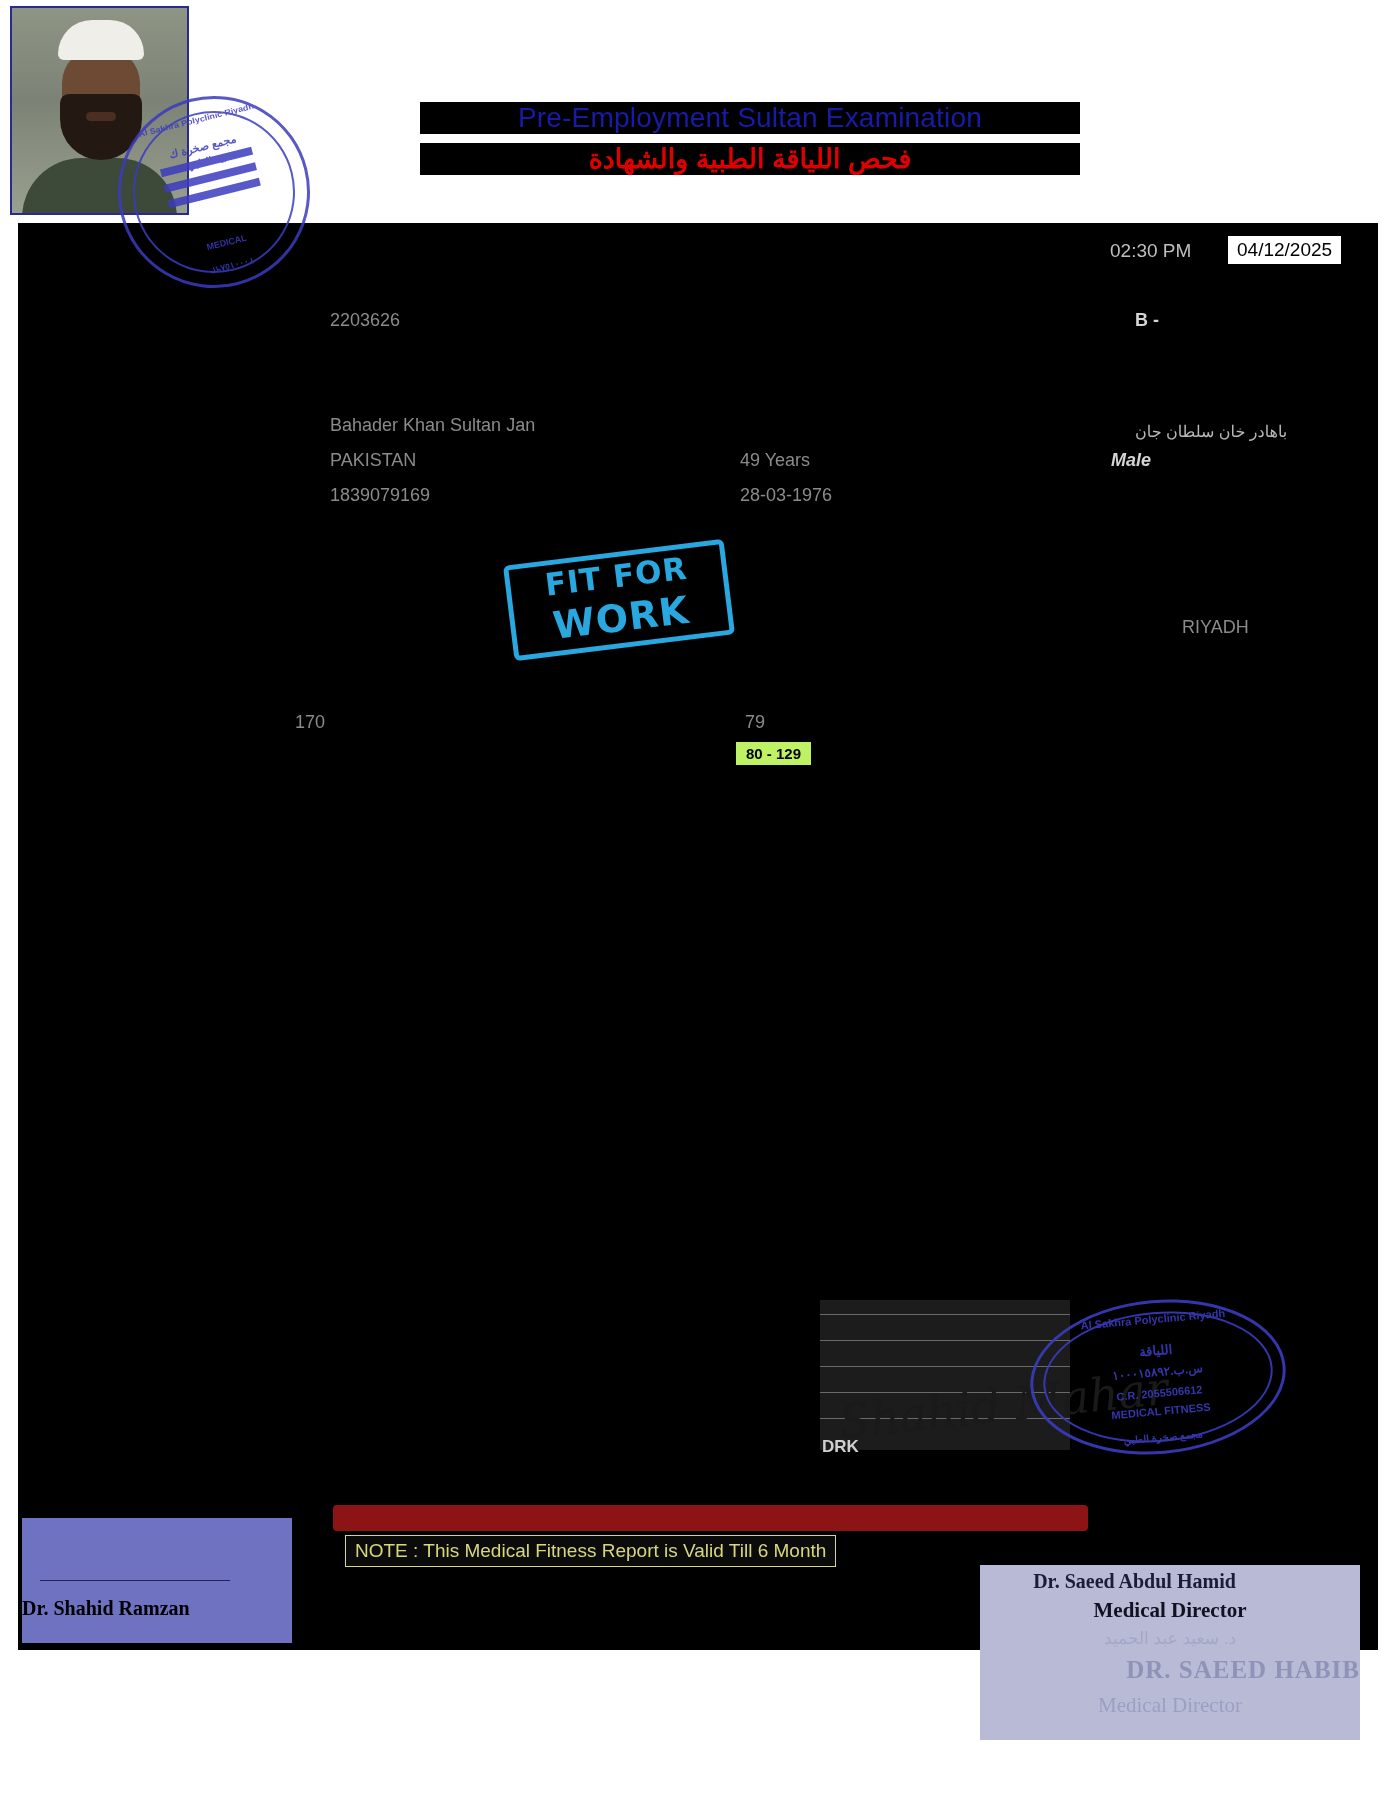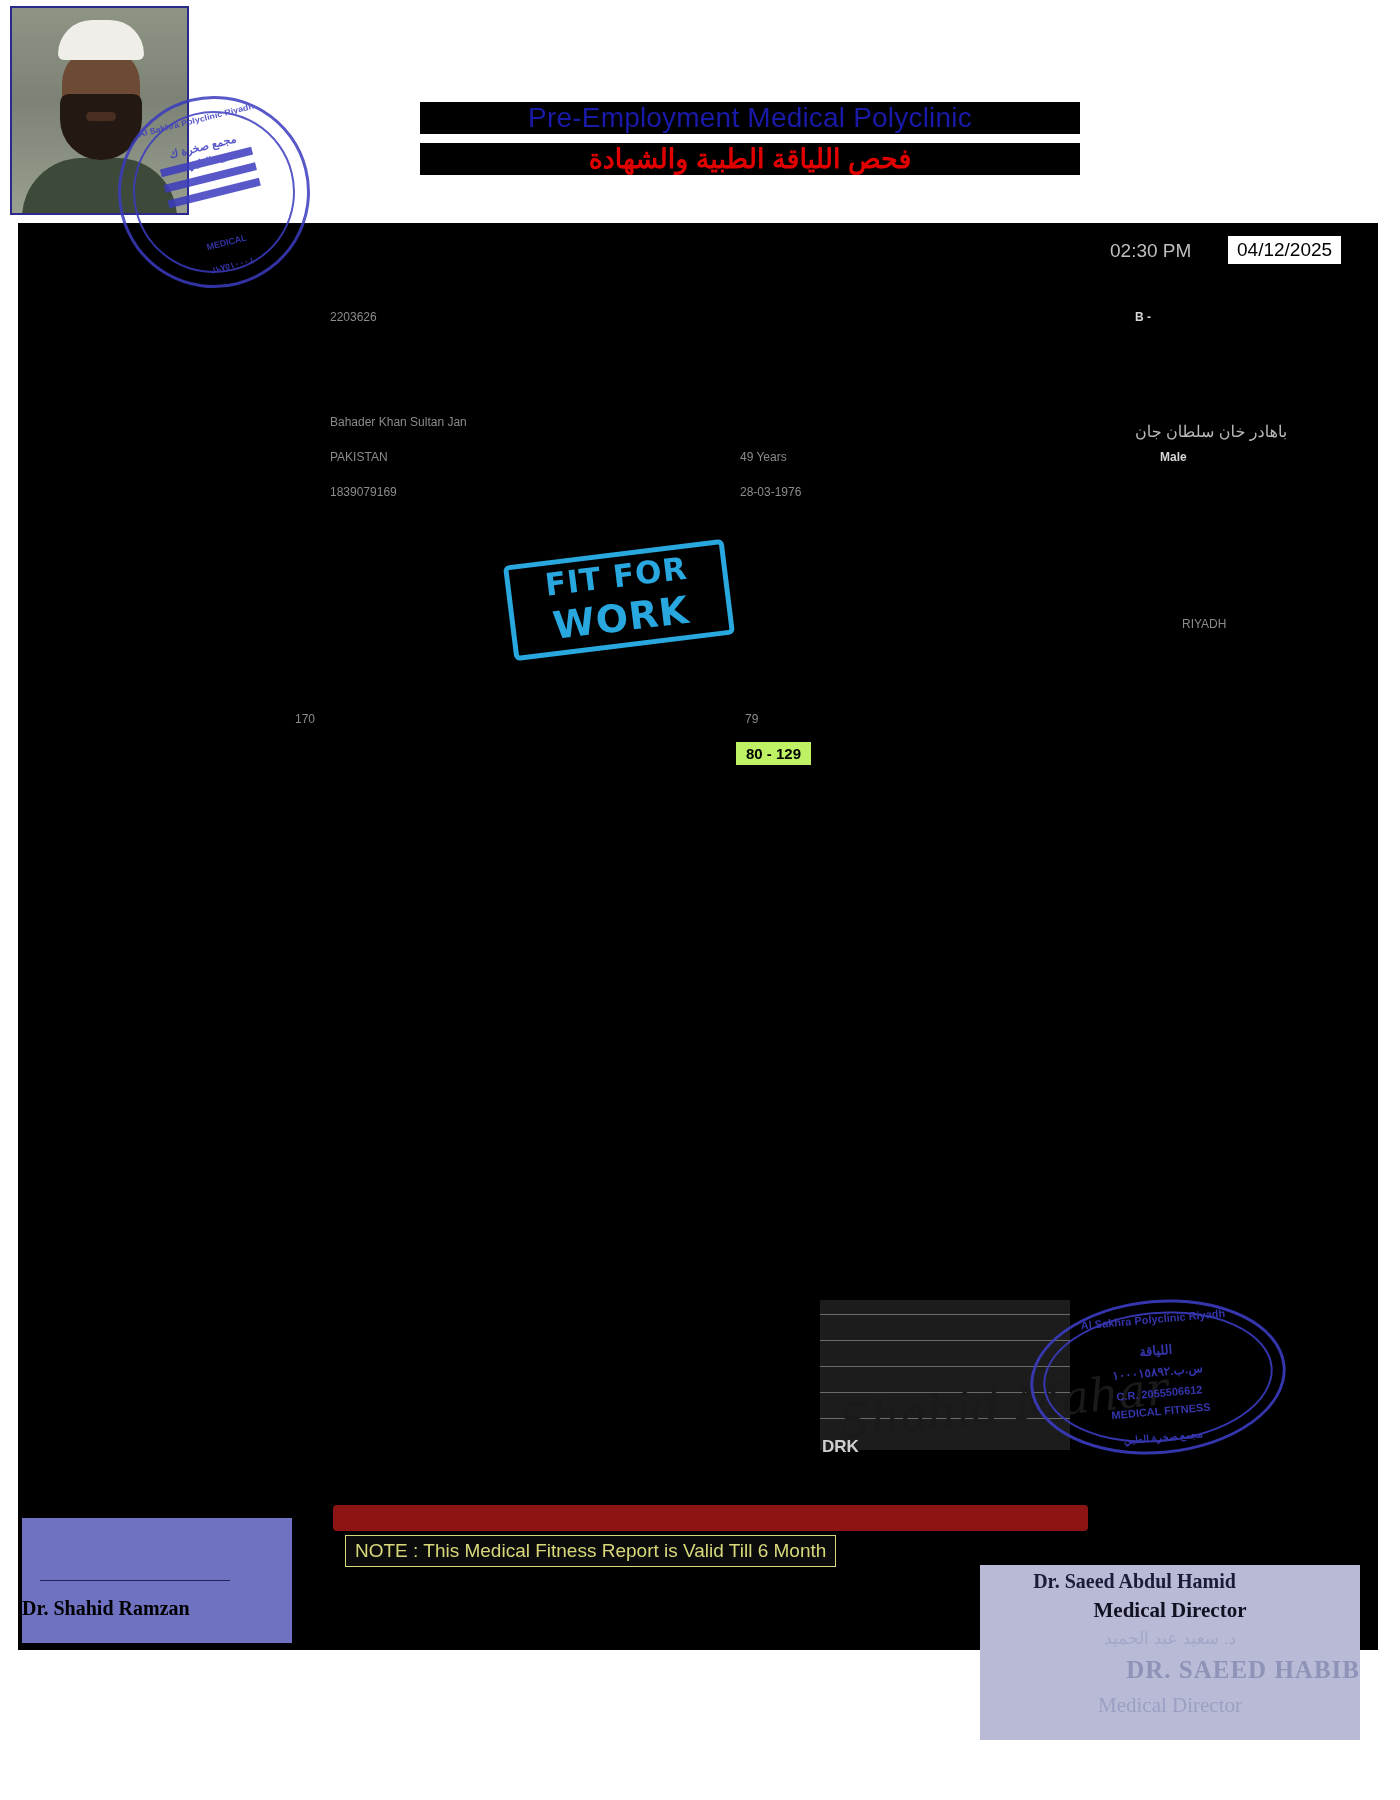--- a/index.html
+++ b/index.html
@@ -196,21 +196,21 @@
     padding: 3px 9px;
     background: #ffffff;
     color: #000000;
     font-size: 19px;
   }
 
   
   .val {
     position: absolute;
     color: #8b8b8b;
-    font-size: 12px;
+    font-size: 18px;
     white-space: nowrap;
   }
   .val.bold  { color: #d5d5d5; font-weight: bold; }
   .val.ar    { direction: rtl; font-size: 16px; color: #b9b9b9; }
 
   .range-box {
     position: absolute;
     left: 736px;
     top: 742px;
     background: #bef264;
@@ -440,21 +440,21 @@
 
   <div class="photo-frame">
     <div class="photo-sky"></div>
     <div class="photo-shoulders"></div>
     <div class="photo-face"></div>
     <div class="photo-beard"></div>
     <div class="photo-mouth"></div>
     <div class="photo-cap"></div>
   </div>
 
-  <div class="title-en">Pre-Employment Medical Polyclinic</div>
+  <div class="title-en">Pre-Employment Sultan Examination</div>
   <div class="title-ar">فحص اللياقة الطبية والشهادة</div>
 
   <div class="stamp-round">
     <div class="inner-ring"></div>
     <div class="top-arc">Al Sakhra Polyclinic Riyadh</div>
     <div class="mid-ar">مجمع صخرة ك</div>
     <div class="mid-ar2">بية الطبي</div>
     <div class="bars">
         <i></i>
         <i></i>
@@ -468,21 +468,21 @@
   <div class="date-val">04/12/2025</div>
 
   <div class="val" style="left:330px; top:310px;">2203626</div>
   <div class="val bold" style="left:1135px; top:310px;">B -</div>
 
   <div class="val" style="left:330px; top:415px;">Bahader Khan Sultan Jan</div>
   <div class="val ar" style="left:1135px; top:422px;">باهادر خان سلطان جان</div>
 
   <div class="val" style="left:330px; top:450px;">PAKISTAN</div>
   <div class="val" style="left:740px; top:450px;">49 Years</div>
-  <div class="val bold" style="left:1160px; top:450px;">Male</div>
+  <div class="val bold" style="left:1111px; top:450px;font-style:italic;">Male</div>
 
   <div class="val" style="left:330px; top:485px;">1839079169</div>
   <div class="val" style="left:740px; top:485px;">28-03-1976</div>
 
   <div class="val" style="left:1135px; top:617px;margin-left:47px;">RIYADH</div>
 
   <div class="val" style="left:295px; top:712px;">170</div>
   <div class="val" style="left:745px; top:712px;">79</div>
   <div class="range-box">80 - 129</div>
 

